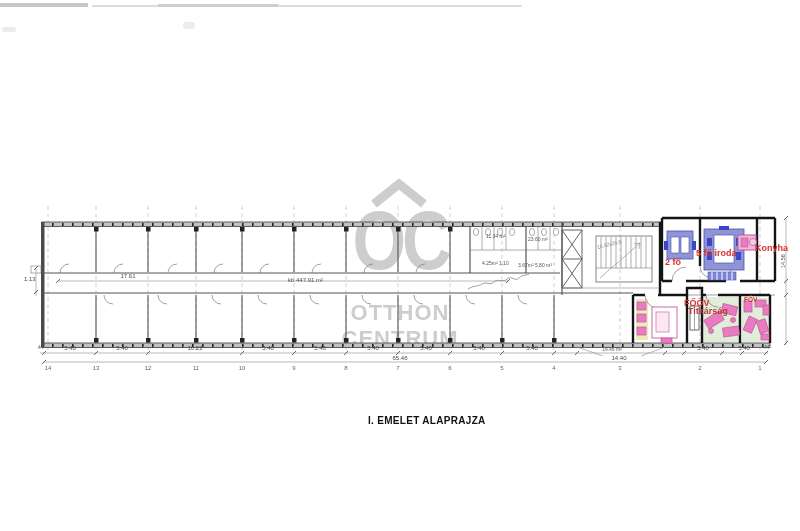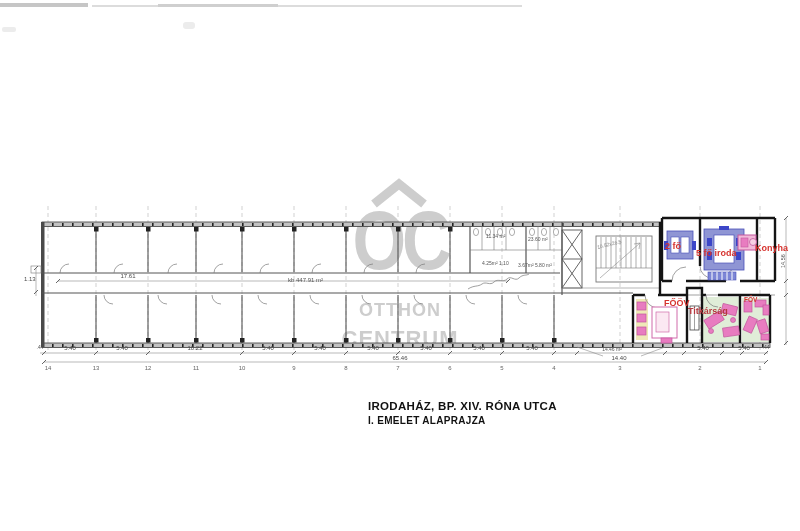--- a/index.html
+++ b/index.html
@@ -31,21 +31,21 @@
   <div class="abs" style="left:92px;top:5px;width:430px;height:2px;background:#dcdcdc;"></div>
   <div class="abs" style="left:158px;top:4px;width:120px;height:3px;background:#cfcfcf;"></div>
   <div class="abs" style="left:2px;top:27px;width:14px;height:5px;background:#ececec;border-radius:2px;"></div>
   <div class="abs" style="left:183px;top:22px;width:12px;height:7px;background:#ececec;border-radius:3px;"></div>
 
   <div class="abs" style="left:330px;top:176px;width:140px;height:182px;z-index:1;opacity:.92;">
     <svg width="140" height="30" style="position:absolute;left:0;top:2px;">
       <polyline points="44,26 69,6 94,26" fill="none" stroke="#c9c9c9" stroke-width="9"></polyline>
     </svg>
     <div class="wm" style="left:0;top:22px;width:140px;font-size:84px;letter-spacing:-5px;transform:scaleX(.82);line-height:1;">OC</div>
-    <div class="wm" style="left:0;top:124px;width:140px;font-size:18px;letter-spacing:1px;">OTTHON</div>
+    <div class="wm" style="left:0;top:124px;width:140px;font-size:22px;letter-spacing:1px;">OTTHON</div>
     <div class="wm" style="left:0;top:150px;width:140px;font-size:22px;letter-spacing:1px;">CENTRUM</div>
   </div>
 
   <svg class="abs" width="800" height="531" viewBox="0 0 800 531" style="left:0;top:0;z-index:2;">
 
     <g class="dash">
       <path d="M48 206V351M96 206V351M148 206V351M196 206V351M242 206V351M294 206V351M346 206V351M398 206V351M450 206V351M502 206V351M554 206V351M620 206V351M700 206V351M760 206V351"></path>
     </g>
 
     <g>
@@ -214,23 +214,22 @@
   <span class="txt dim6" style="left:24px;top:276px;">1.13</span>
   <span class="txt dim5 c" style="left:612px;top:347px;">14.46 m²</span>
   <span class="txt dim6 c" style="left:400px;top:355px;">65.46</span>
   <span class="txt dim5" style="left:780px;top:268px;font-size:5.5px;transform:rotate(-90deg);transform-origin:0 0;">14.56</span>
   <span class="txt dim5" style="left:486px;top:234px;">11.34 m²</span>
   <span class="txt dim5" style="left:528px;top:237px;">23.60 m²</span>
   <span class="txt dim5" style="left:482px;top:261px;">4.25m² 1.10</span>
   <span class="txt dim5" style="left:518px;top:263px;">3.67m² 5.80 m²</span>
   <span class="txt dim5" style="left:597px;top:242px;color:#888;transform:rotate(-14deg);">10.52x26.5</span>
 
-  <span class="txt roomlbl" style="left:665px;top:242px;color:#d6332f;">2 fő</span>
+  <span class="txt roomlbl" style="left:665px;top:258px;color:#d6332f;">2 fő</span>
   <span class="txt roomlbl" style="left:696px;top:249px;color:#d6332f;">5 fő iroda</span>
   <span class="txt roomlbl" style="left:755px;top:244px;color:#d6332f;">Konyha</span>
-  <span class="txt roomlbl" style="left:645px;top:299px;color:#d6332f;padding-left:19px;">FŐÖV</span>
+  <span class="txt roomlbl" style="left:665px;top:299px;color:#d6332f;padding-left:19px;">FŐÖV</span>
   <span class="txt roomlbl" style="left:688px;top:307px;color:#b5383f;">Titkárság</span>
   <span class="txt" style="left:744px;top:296px;color:#d6332f;font-weight:bold;font-size:6.5px;">FŐV</span>
 
-  <div class="txt" style="left:368px;top:400px;font-size:11.5px;font-weight:bold;color:#111;letter-spacing:.3px;">IRODAHÁZ, BP. XIV. RÓNA UTCA</div>
   <div class="txt" style="left:368px;top:415px;font-size:10px;font-weight:bold;color:#111;letter-spacing:.3px;">I. EMELET ALAPRAJZA</div>
 
 </div>
 
 </body></html>

